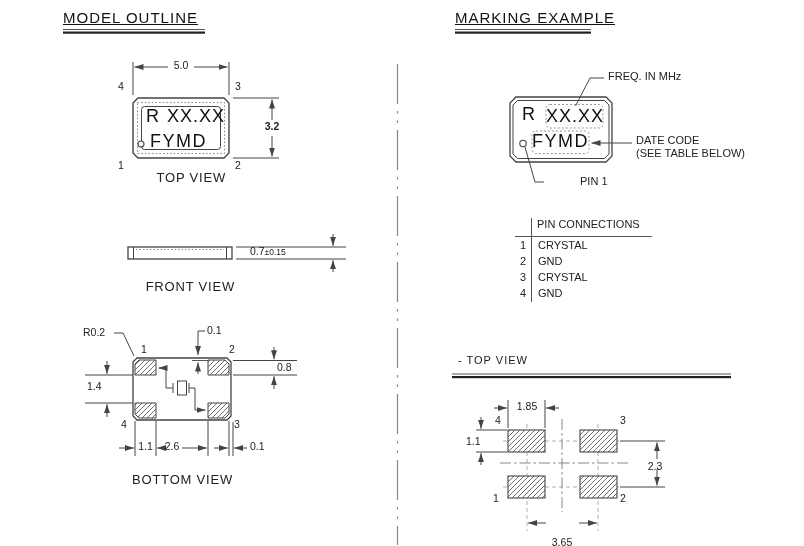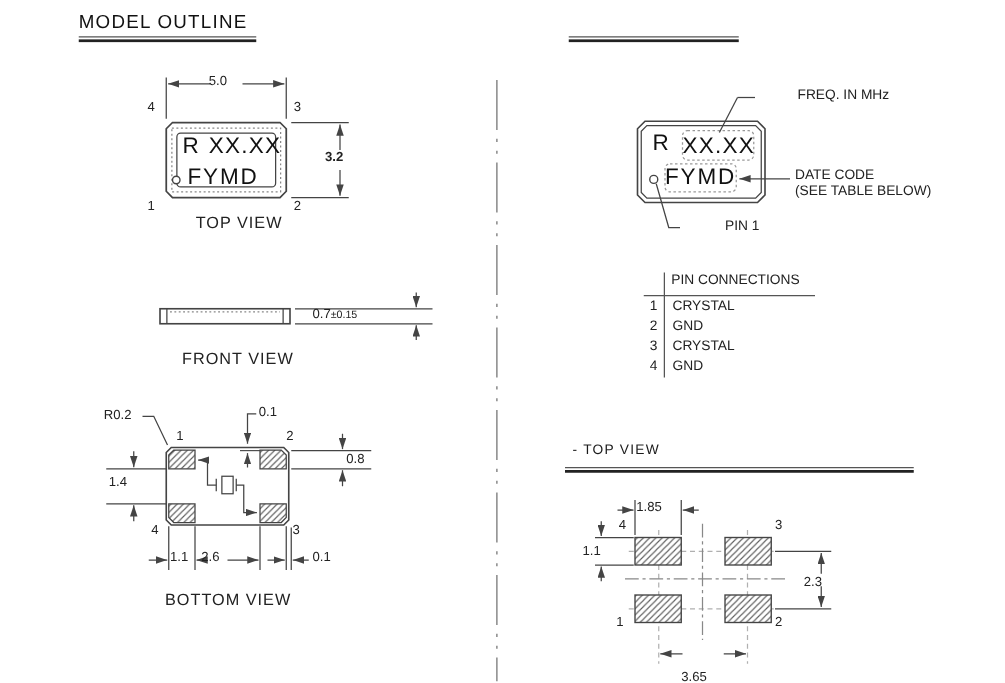--- a/index.html
+++ b/index.html
@@ -1,30 +1,30 @@
 <!DOCTYPE html>
 <html><head>
 <meta charset="utf-8">
 <style>
   html,body{margin:0;padding:0;background:#fff;}
   #canvas{position:relative;width:804px;height:546px;background:#ffffff;overflow:hidden;
           font-family:"Liberation Sans",sans-serif;color:#1a1a1a;}
   #linework{position:absolute;left:0;top:0;}
   .t{position:absolute;white-space:nowrap;color:#1a1a1a;line-height:1.05;}
-  .heading{font-size:15px;letter-spacing:1px;color:#111;}
+  .heading{font-size:15px;letter-spacing:1px;color:#111;text-decoration:underline;}
   .dim{font-size:10.5px;color:#222;}
   .tol{font-size:8.5px;color:#222;}
   .pin{font-size:10.5px;color:#222;width:12px;text-align:center;}
   .vlabel{font-size:13px;letter-spacing:0.8px;text-align:right;color:#222;}
   .mark{font-size:18px;letter-spacing:1px;color:#111;}
   .markspace{letter-spacing:1.5px;}
   .callout{font-size:11px;color:#222;}
   .tbl{font-size:11px;color:#222;}
   .tbl-title{font-size:11px;color:#222;}
-  .c{text-align:left;}
+  .c{text-align:center;}
   .r{text-align:right;}
   .suffix{font-size:11px;letter-spacing:1px;margin-left:6px;}
   .hflex{display:flex;align-items:baseline;}
 </style>
 </head>
 <body>
 
 <div id="canvas">
 
   <svg id="linework" width="804" height="546" viewBox="0 0 804 546">
@@ -206,21 +206,22 @@
   <div class="t pin" style="left:226px;top:344px;">2</div>
   <div class="t pin" style="left:118px;top:419px;">4</div>
   <div class="t pin" style="left:231px;top:419px;">3</div>
   <div class="t dim" style="left:277px;top:362px;">0.8</div>
   <div class="t dim" style="left:87px;top:381px;">1.4</div>
   <div class="t dim c" style="left:136px;top:441px;width:19px;">1.1</div>
   <div class="t dim c" style="left:161px;top:441px;width:22px;">2.6</div>
   <div class="t dim" style="left:250px;top:441px;">0.1</div>
   <div class="t vlabel" style="left:132px;top:473px;width:100px;">BOTTOM VIEW</div>
 
-  <div class="t callout" style="left:638px;top:71px;">FREQ. IN MHz</div>
+  <div class="t heading" style="left:455px;top:10px;">MARKING EXAMPLE</div>
+  <div class="t callout" style="left:608px;top:71px;">FREQ. IN MHz</div>
   <div class="t mark" style="left:522px;top:105px;">R</div>
   <div class="t mark c" style="left:546px;top:107px;width:57px;">XX.XX</div>
   <div class="t mark markspace c" style="left:532px;top:132px;width:57px;">FYMD</div>
   <div class="t callout" style="left:636px;top:135px;">DATE CODE</div>
   <div class="t callout" style="left:636px;top:148px;">(SEE TABLE BELOW)</div>
   <div class="t callout" style="left:548px;top:176px;padding-left:32px;">PIN 1</div>
 
   <div class="t tbl-title" style="left:537px;top:219px;">PIN CONNECTIONS</div>
   <div class="t tbl r" style="left:512px;top:240px;width:14px;">1</div>
   <div class="t tbl" style="left:538px;top:240px;">CRYSTAL</div>

